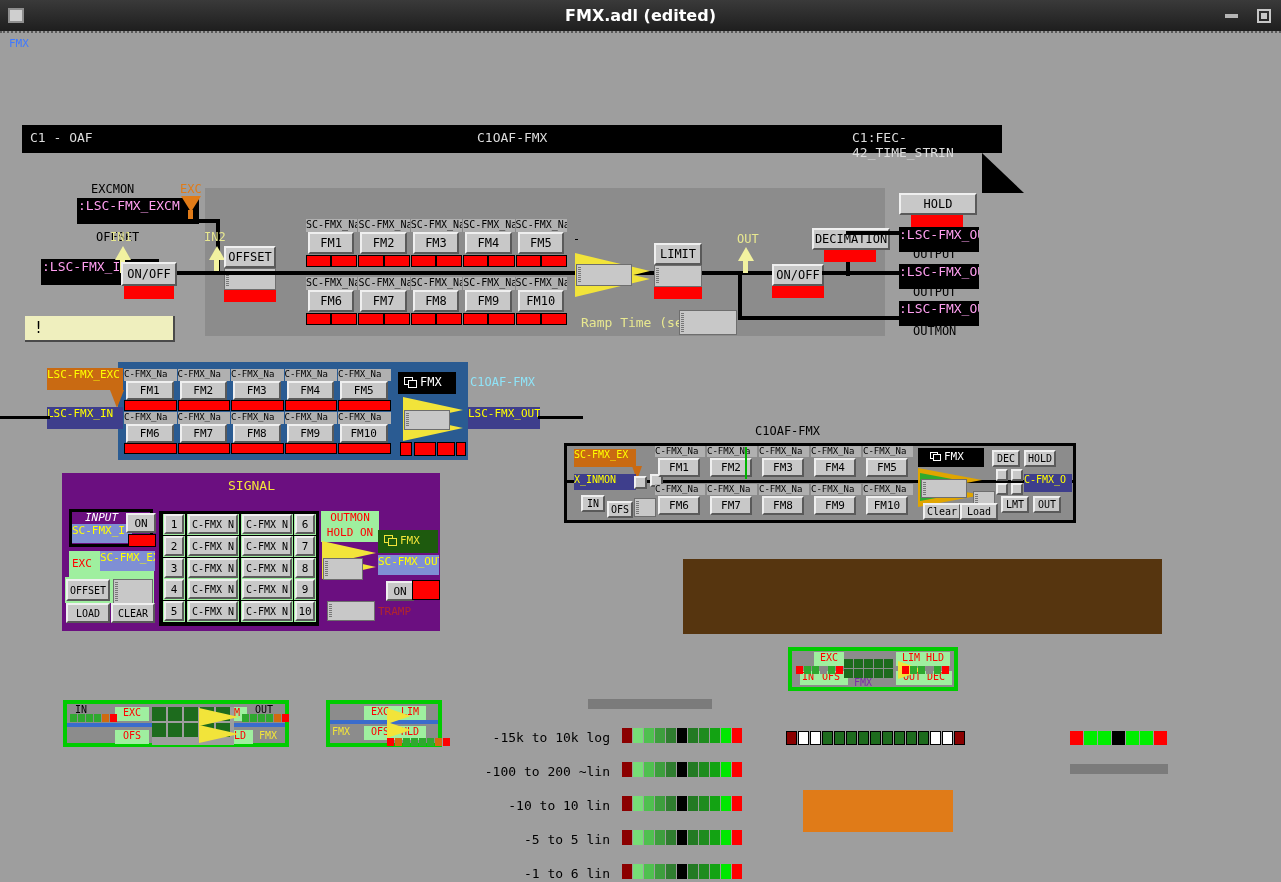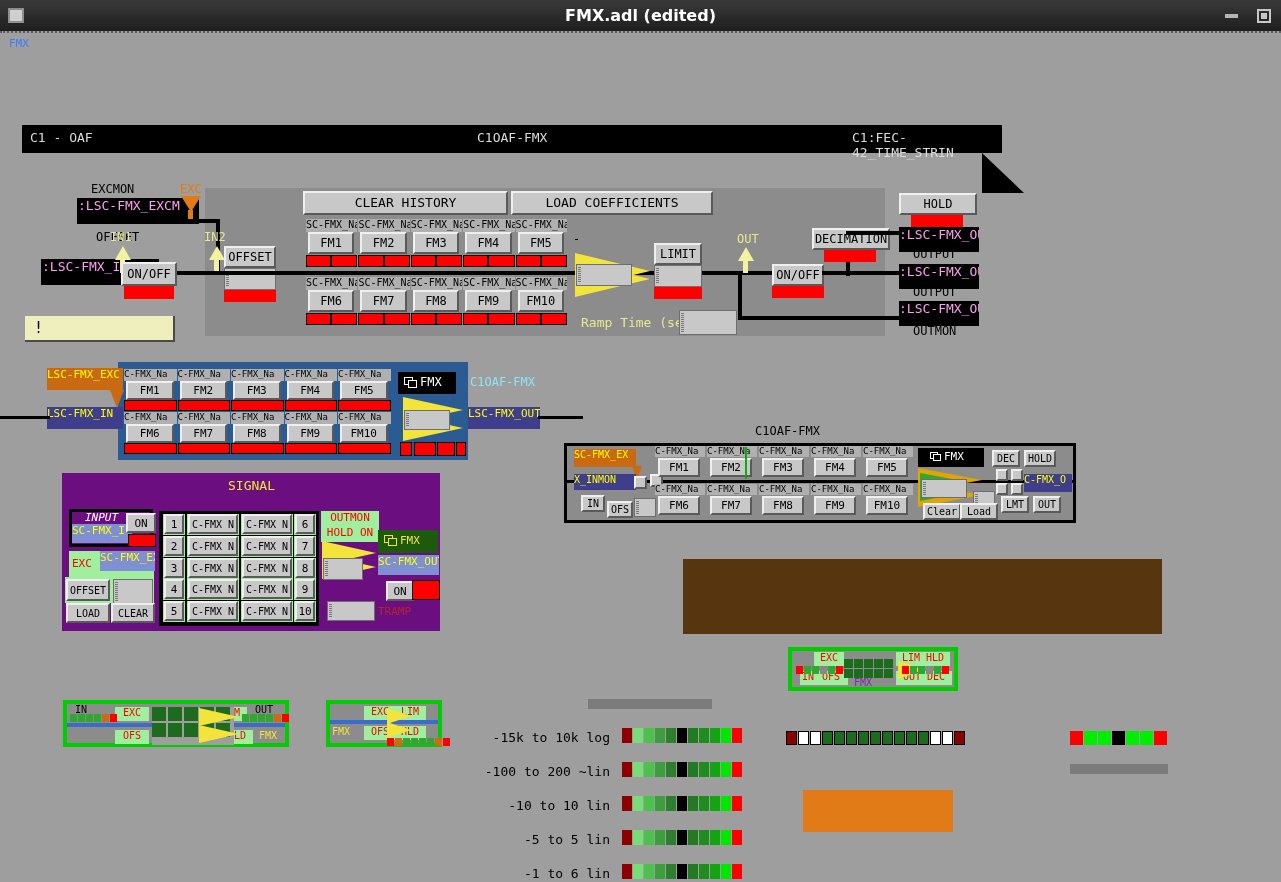--- a/index.html
+++ b/index.html
@@ -110,22 +110,20 @@
   <span class="abs" style="left:9px;top:3px;font-size:15px;color:#000;">!</span>
 </div>
 
 <div class="abs ylabel" style="left:204px;top:197px;font-size:12px;">IN2</div>
 <div class="abs" style="left:209px;top:213px;width:0;height:0;border-left:8px solid transparent;border-right:8px solid transparent;border-bottom:14px solid #f2f2a0;"></div>
 <div class="abs" style="left:214px;top:226px;width:5px;height:14px;background:#f2f2a0;"></div>
 <div class="abs mbtn" style="left:224px;top:213px;width:52px;height:22px;font-size:12px;line-height:19px;">OFFSET</div>
 <div class="abs mfield" style="left:224px;top:235px;width:52px;height:22px;"></div>
 <div class="abs red" style="left:224px;top:257px;width:52px;height:12px;"></div>
 
-<div class="abs mbtn" style="left:303px;top:158px;width:205px;height:24px;font-size:13px;line-height:20px;">CLEAR HISTORY</div>
-<div class="abs mbtn" style="left:511px;top:158px;width:202px;height:24px;font-size:13px;line-height:20px;">LOAD COEFFICIENTS</div>
 
 <div class="abs" id="fmrow1" style="left:306px;top:186px;width:262px;height:48px;">
       <div class="abs" style="left: 0px; top: 0px; width: 51.4px; height: 48px;">
         <div class="abs" style="left: 0px; top: 0px; width: 51.4px; height: 13px; background: rgb(176, 176, 176); color: rgb(0, 0, 0); font-size: 10px; overflow: hidden; white-space: nowrap;">SC-FMX_Na</div>
         <div class="abs mbtn" style="left: 2px; top: 13px; width: 46.4px; height: 22px; font-size: 12px; line-height: 19px;">FM1</div>
         <div class="abs red" style="left: 0px; top: 36px; width: 25.2px; height: 12px; border: 1px solid rgb(0, 0, 0); box-sizing: border-box;"></div>
         <div class="abs red" style="left: 25.2px; top: 36px; width: 26.2px; height: 12px; border: 1px solid rgb(0, 0, 0); box-sizing: border-box;"></div>
       </div>
       <div class="abs" style="left: 52.4px; top: 0px; width: 51.4px; height: 48px;">
         <div class="abs" style="left: 0px; top: 0px; width: 51.4px; height: 13px; background: rgb(176, 176, 176); color: rgb(0, 0, 0); font-size: 10px; overflow: hidden; white-space: nowrap;">SC-FMX_Na</div>

